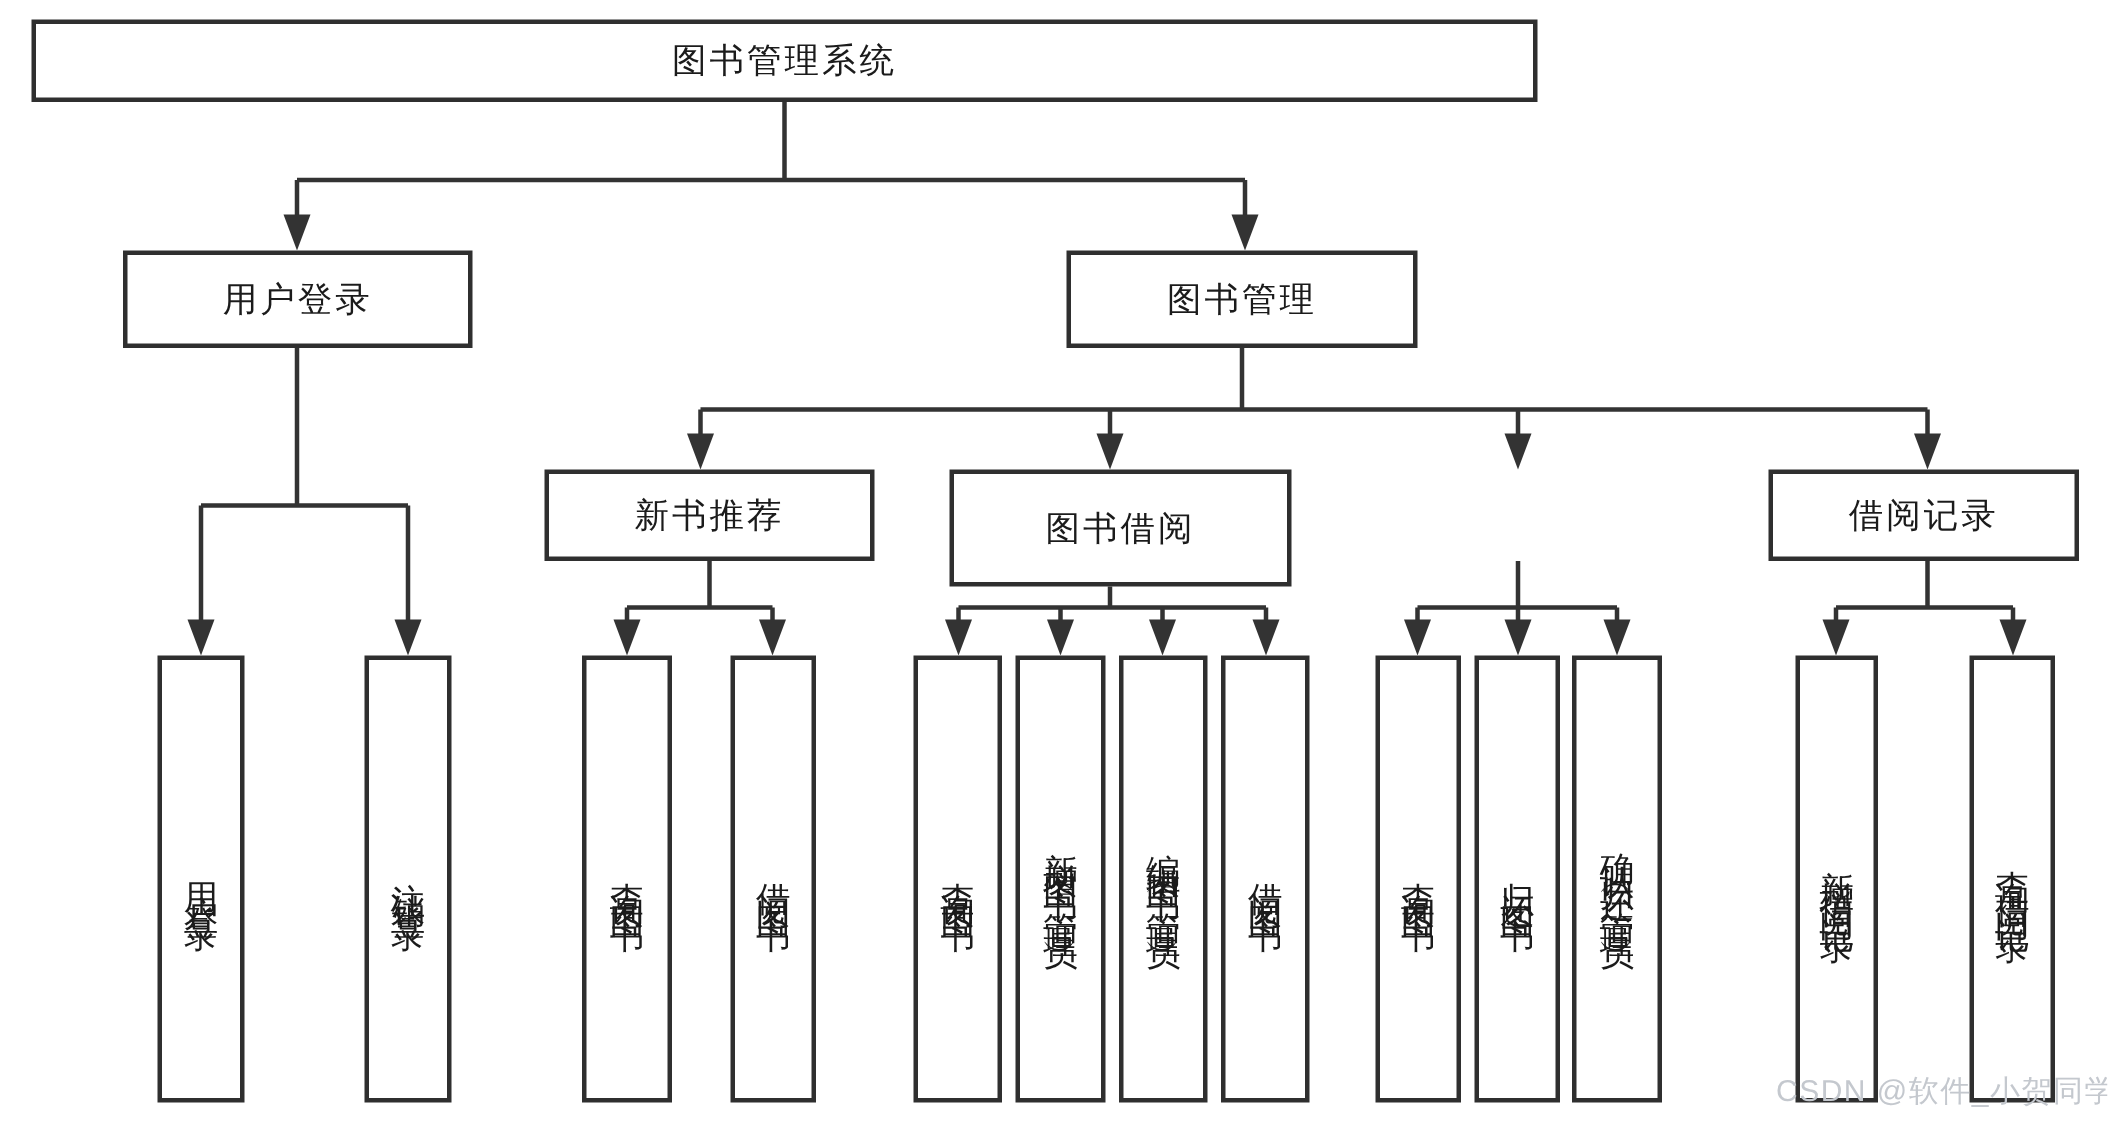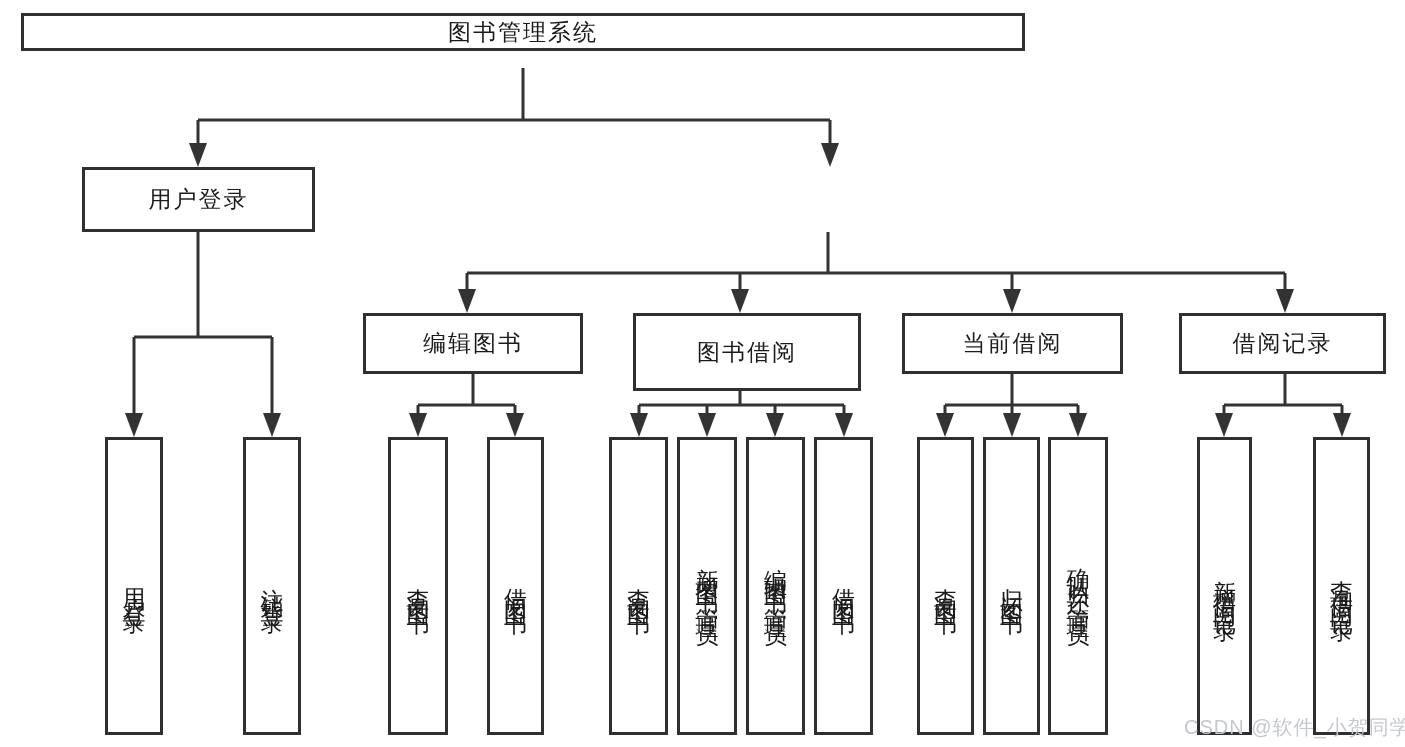--- a/index.html
+++ b/index.html
@@ -51,36 +51,36 @@
       <polygon points="766,413 784,413 775,437"></polygon>
       <polygon points="835,413 853,413 844,437"></polygon>
       <polygon points="936,413 954,413 945,437"></polygon>
       <polygon points="1003,413 1021,413 1012,437"></polygon>
       <polygon points="1069,413 1087,413 1078,437"></polygon>
       <polygon points="1215,413 1233,413 1224,437"></polygon>
       <polygon points="1333,413 1351,413 1342,437"></polygon>
     </g>
   </svg>
 
-  <div class="hbox" style="left:21px;top:13px;width:1004px;height:38px">
+  <div class="hbox" style="left:21px;top:13px;width:1004px;height:55px">
     <span>图书管理系统</span>
   </div>
 
   <div class="hbox" style="left:82px;top:167px;width:233px;height:65px">
     <span>用户登录</span>
   </div>
+  <div class="hbox" style="left:711px;top:167px;width:234px;height:65px">
+    <span>图书管理</span>
+  </div>
 
   <div class="hbox" style="left:363px;top:313px;width:220px;height:61px">
-    <span>编辑图书</span>
+    <span>新书推荐</span>
   </div>
   <div class="hbox" style="left:633px;top:313px;width:228px;height:78px">
     <span>图书借阅</span>
-  </div>
-  <div class="hbox" style="left:902px;top:313px;width:221px;height:61px">
-    <span>当前借阅</span>
   </div>
   <div class="hbox" style="left:1179px;top:313px;width:207px;height:61px">
     <span>借阅记录</span>
   </div>
 
   <div class="vbox" style="left:105px;top:437px;width:58px;height:298px">
     <span>用户登录</span>
   </div>
   <div class="vbox" style="left:243px;top:437px;width:58px;height:298px">
     <span>注销登录</span>

